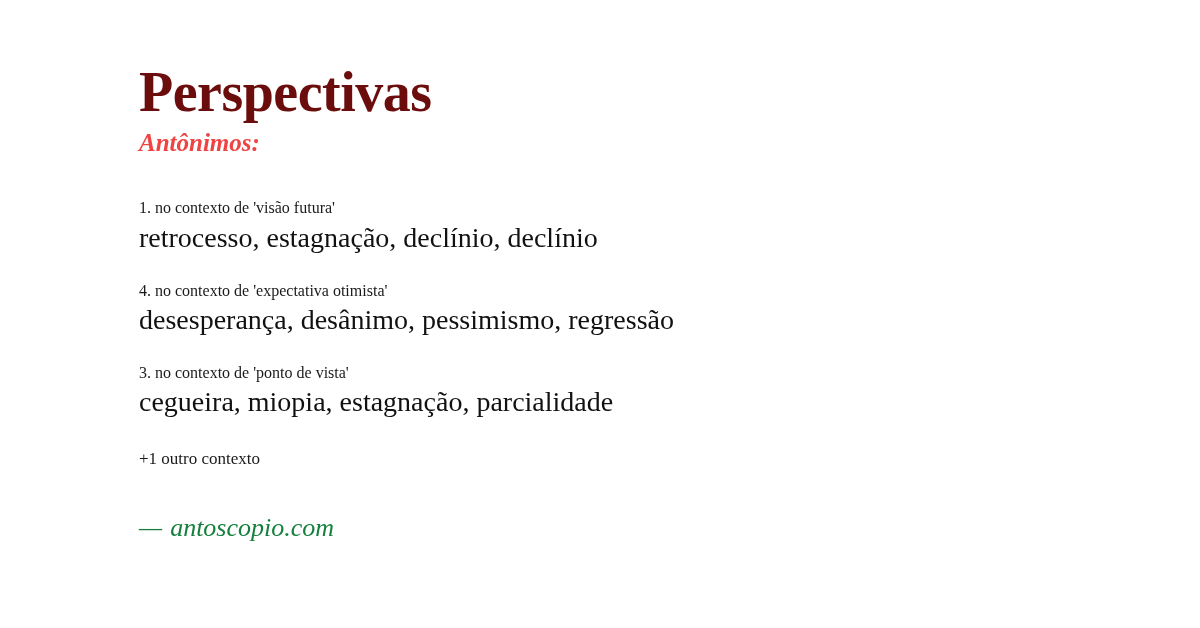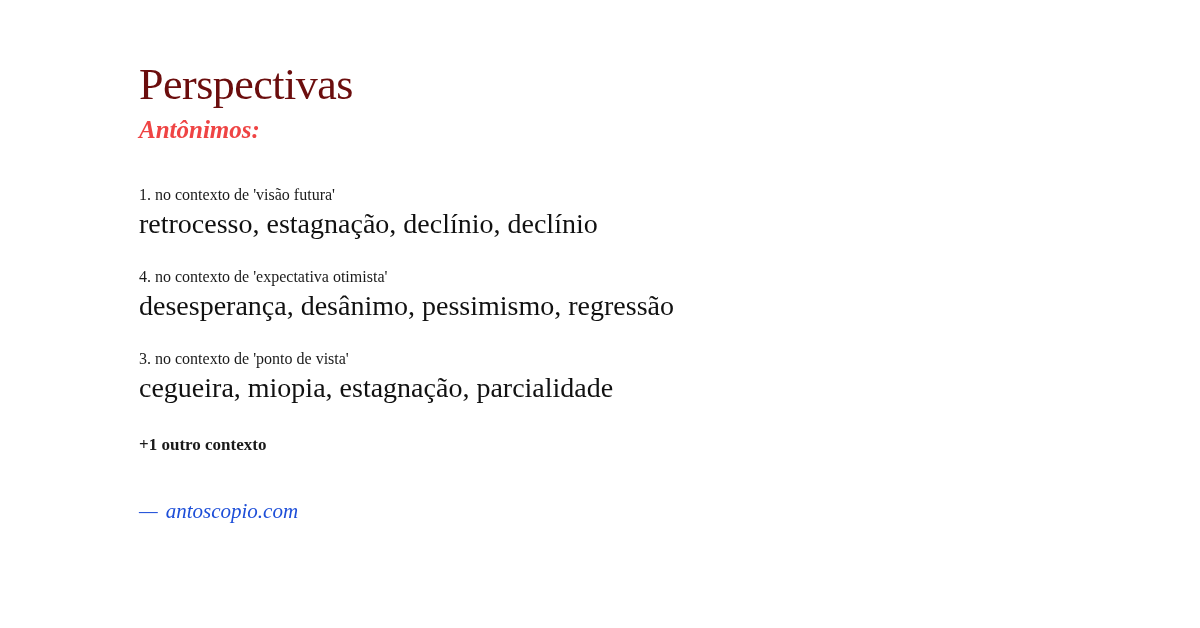--- a/index.html
+++ b/index.html
@@ -15,22 +15,22 @@
   }
   .page {
     position: relative;
     width: 1200px;
     height: 628px;
     box-sizing: border-box;
     padding: 60px 0 0 139px;
   }
   .title {
     font-family: "Liberation Serif", "DejaVu Serif", serif;
-    font-size: 44px;
-    font-weight: normal;
+    font-size: 56px;
+    font-weight: bold;
     color: #6b0d0d;
     line-height: 1.15;
     margin: 0;
     letter-spacing: -0.5px;
   }
   .subtitle {
     font-family: "Liberation Serif", "DejaVu Serif", serif;
     font-size: 25px;
     font-weight: bold;
     font-style: italic;
@@ -52,27 +52,26 @@
   }
   .sense-words {
     font-size: 28px;
     color: #111111;
     line-height: 1.25;
   }
   .more-note {
     font-size: 17px;
     color: #1a1a1a;
     margin-top: 30px;
-    font-weight: bold;
   }
   .source {
     margin-top: 44px;
-    font-size: 21px;
+    font-size: 26px;
     font-style: italic;
-    color: #1d4ed8;
+    color: #15803d;
   }
   .source .dash {
     margin-right: 8px;
   }
 </style>
 </head>
 <body>
 
 <div class="page">
 

